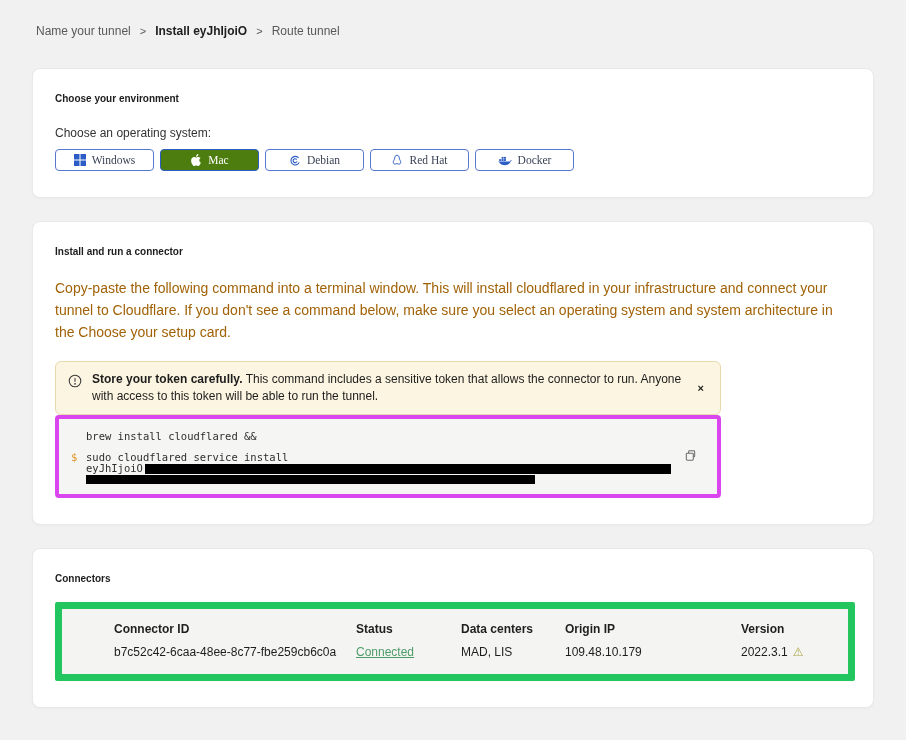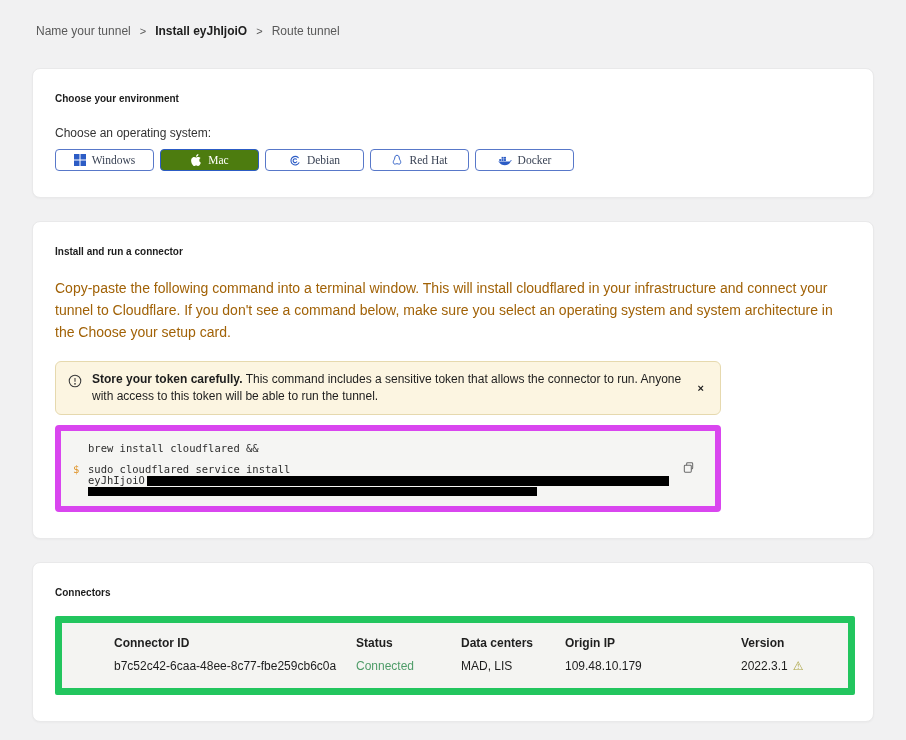--- a/index.html
+++ b/index.html
@@ -73,24 +73,24 @@
   .alert-close {
     flex: 0 0 auto; align-self: center;
     background: none; border: none; cursor: pointer;
     font-size: 11px; font-weight: bold; color: #1d1d1d;
     padding: 2px 4px; line-height: 1;
     font-family: "Liberation Sans", sans-serif;
   }
 
   .codeblock {
     position: relative;
-    margin-top: 10px;
+    margin-top: 0;
     width: 666px;
     background: #f5f5f3;
-    border: 6px solid #d946ef;
+    border: 4px solid #d946ef;
     border-radius: 4px;
     padding: 11px 46px 10px 0;
     font-family: "DejaVu Sans Mono", monospace;
     font-size: 10.5px;
     color: #2e2e2e;
   }
   .code-line1 { padding-left: 27px; line-height: 12px; }
   .cmd-group { position: relative; margin-top: 9px; }
   .prompt { position: absolute; left: 12px; top: 0; color: #e0972f; }
   .cmd-lines { padding-left: 27px; }
@@ -111,21 +111,21 @@
     width: 800px;
     background: #f4f4f2;
     border: 7px solid #22c55e;
     border-radius: 2px;
     padding: 13px 10px 15px 52px;
     font-size: 12px;
   }
   .t-row { display: grid; grid-template-columns: 242px 105px 104px 176px 1fr; align-items: center; }
   .t-head { font-weight: bold; color: #1f1f1f; margin-bottom: 9px; }
   .t-body { color: #1d1d1d; }
-  .status-connected { color: #4e9c68; }
+  .status-connected { color: #4e9c68; text-decoration: underline; }
   .version-cell { display: flex; align-items: center; gap: 5px; }
   .warn-glyph { color: #a9a23f; font-size: 12px; line-height: 1; }
 </style>
 </head>
 <body>
 
 <div class="page">
 
   <nav class="breadcrumb">
     <span class="crumb">Name your tunnel</span>

